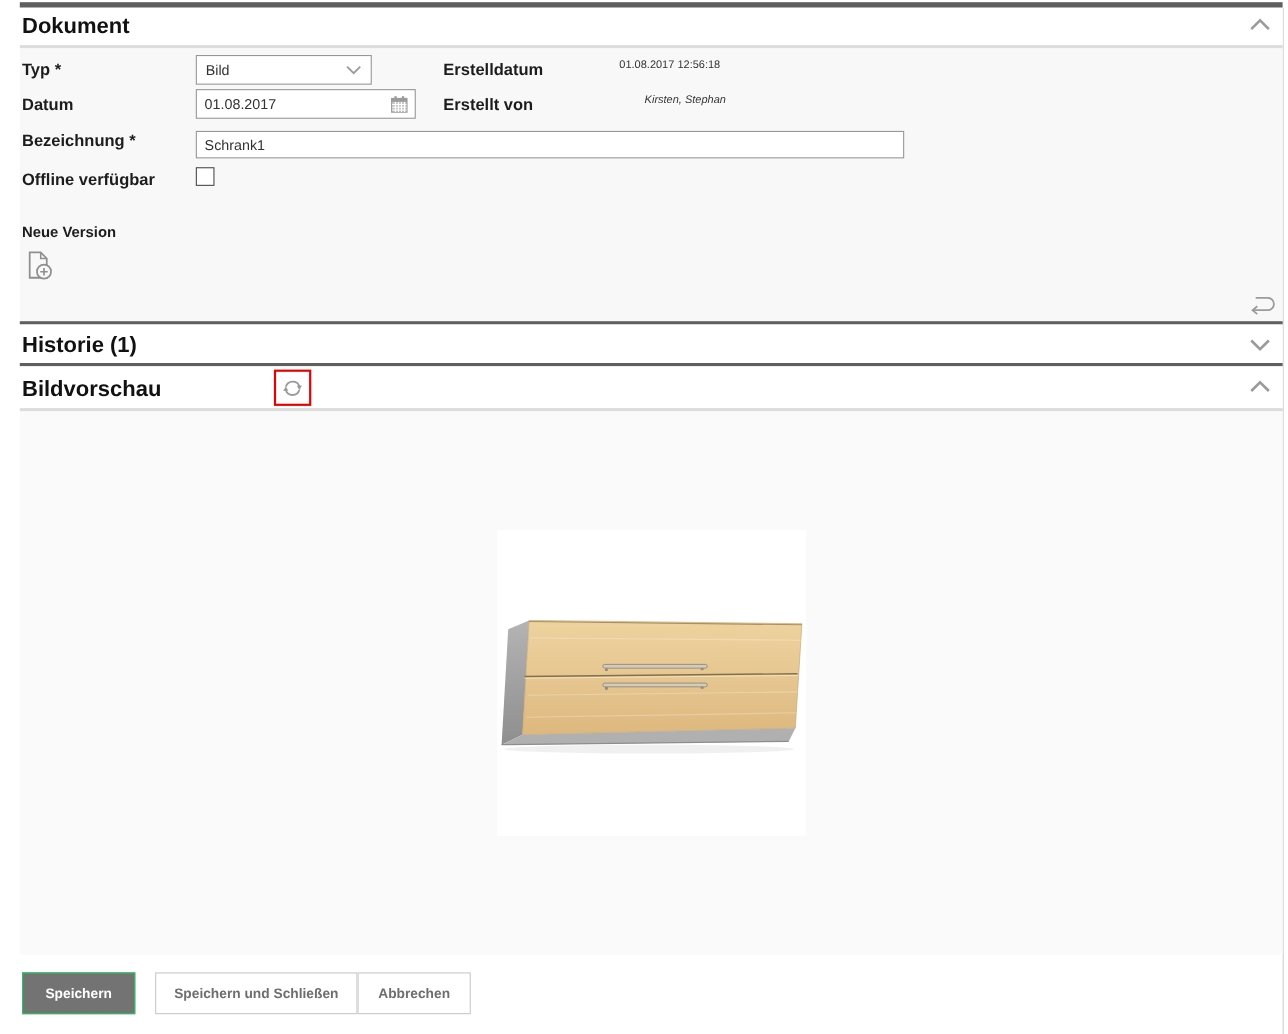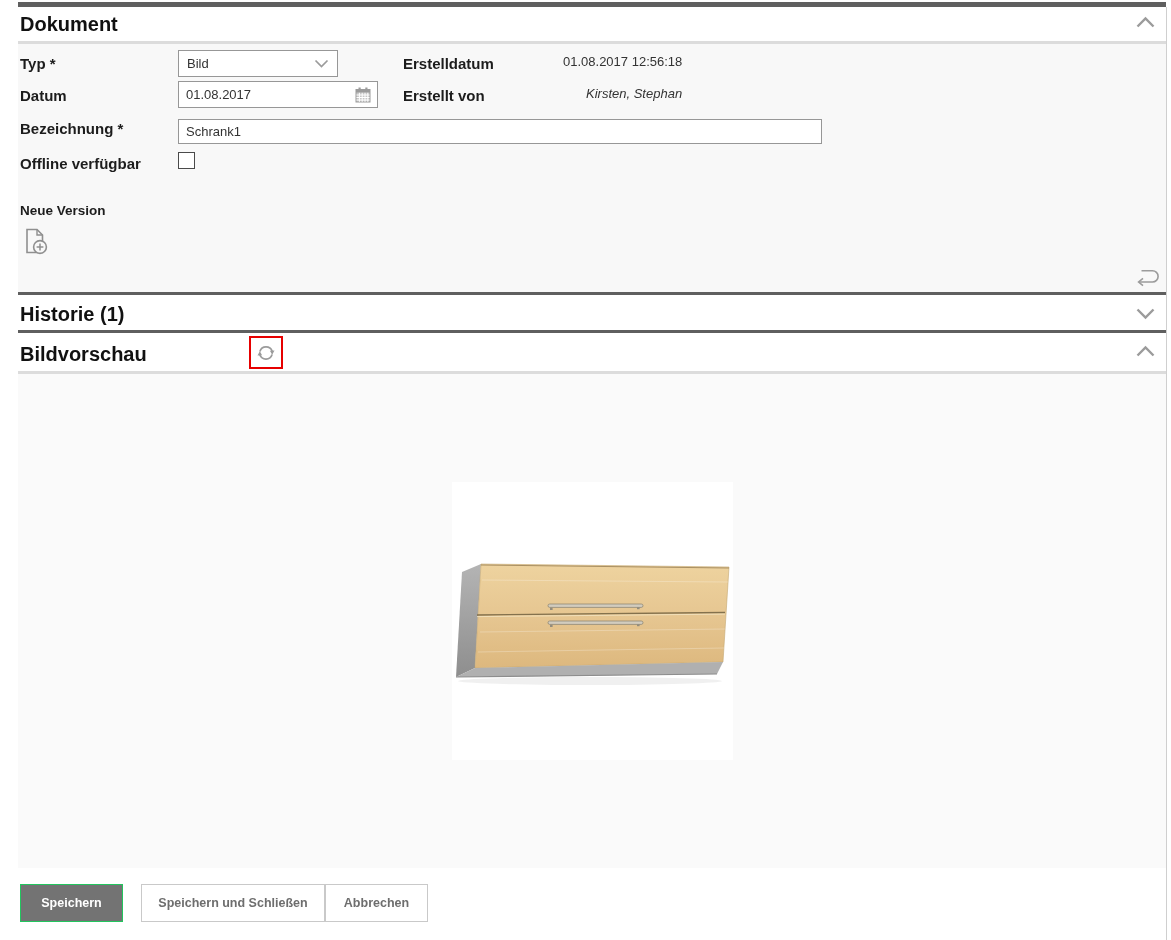--- a/index.html
+++ b/index.html
@@ -8,21 +8,21 @@
   .abs{position:absolute;}
   .topbar{left:18px;top:2px;width:1148px;height:5px;background:#5f5f5f;}
   .right-border{left:1166px;top:7px;width:1px;height:933px;background:#cfcfcf;}
   .sep-light{left:18px;width:1148px;height:3px;background:#dcdcdc;}
   .sep-dark{left:18px;width:1148px;height:3px;background:#5f5f5f;}
   .hdr{left:18px;width:1148px;background:#fff;cursor:pointer;}
   .hdr-title{font-weight:bold;font-size:20px;color:#111;white-space:nowrap;}
   .sec-form{left:18px;top:44px;width:1148px;height:248px;background:#f8f8f8;}
   .preview-panel{left:18px;top:374px;width:1148px;height:494px;background:#fafafa;}
   .lbl{font-weight:bold;font-size:15px;color:#1c1c1c;white-space:nowrap;}
-  .val{font-size:13px;color:#333;white-space:nowrap;}
+  .val{font-size:10px;color:#333;white-space:nowrap;}
   .txt{box-sizing:border-box;border:1px solid #979797;background:#fff;
        font-family:"Liberation Sans",sans-serif;font-size:13px;color:#333;padding:0 7px;outline:none;}
   .sel{box-sizing:border-box;border:1px solid #979797;background:#fff;display:flex;
        align-items:center;justify-content:space-between;padding:0 8px;cursor:pointer;}
   .sel-text{font-size:13px;color:#333;}
   .cal-wrap{display:flex;align-items:center;justify-content:space-between;padding-right:5px;}
   .chk{appearance:none;-webkit-appearance:none;width:17px;height:17px;margin:0;
        border:1.5px solid #4a4a4a;background:#fff;box-sizing:border-box;cursor:pointer;}
   .icon-btn{cursor:pointer;display:flex;align-items:center;justify-content:center;}
   .refresh-box{left:249px;top:336px;width:34px;height:33px;box-sizing:border-box;

